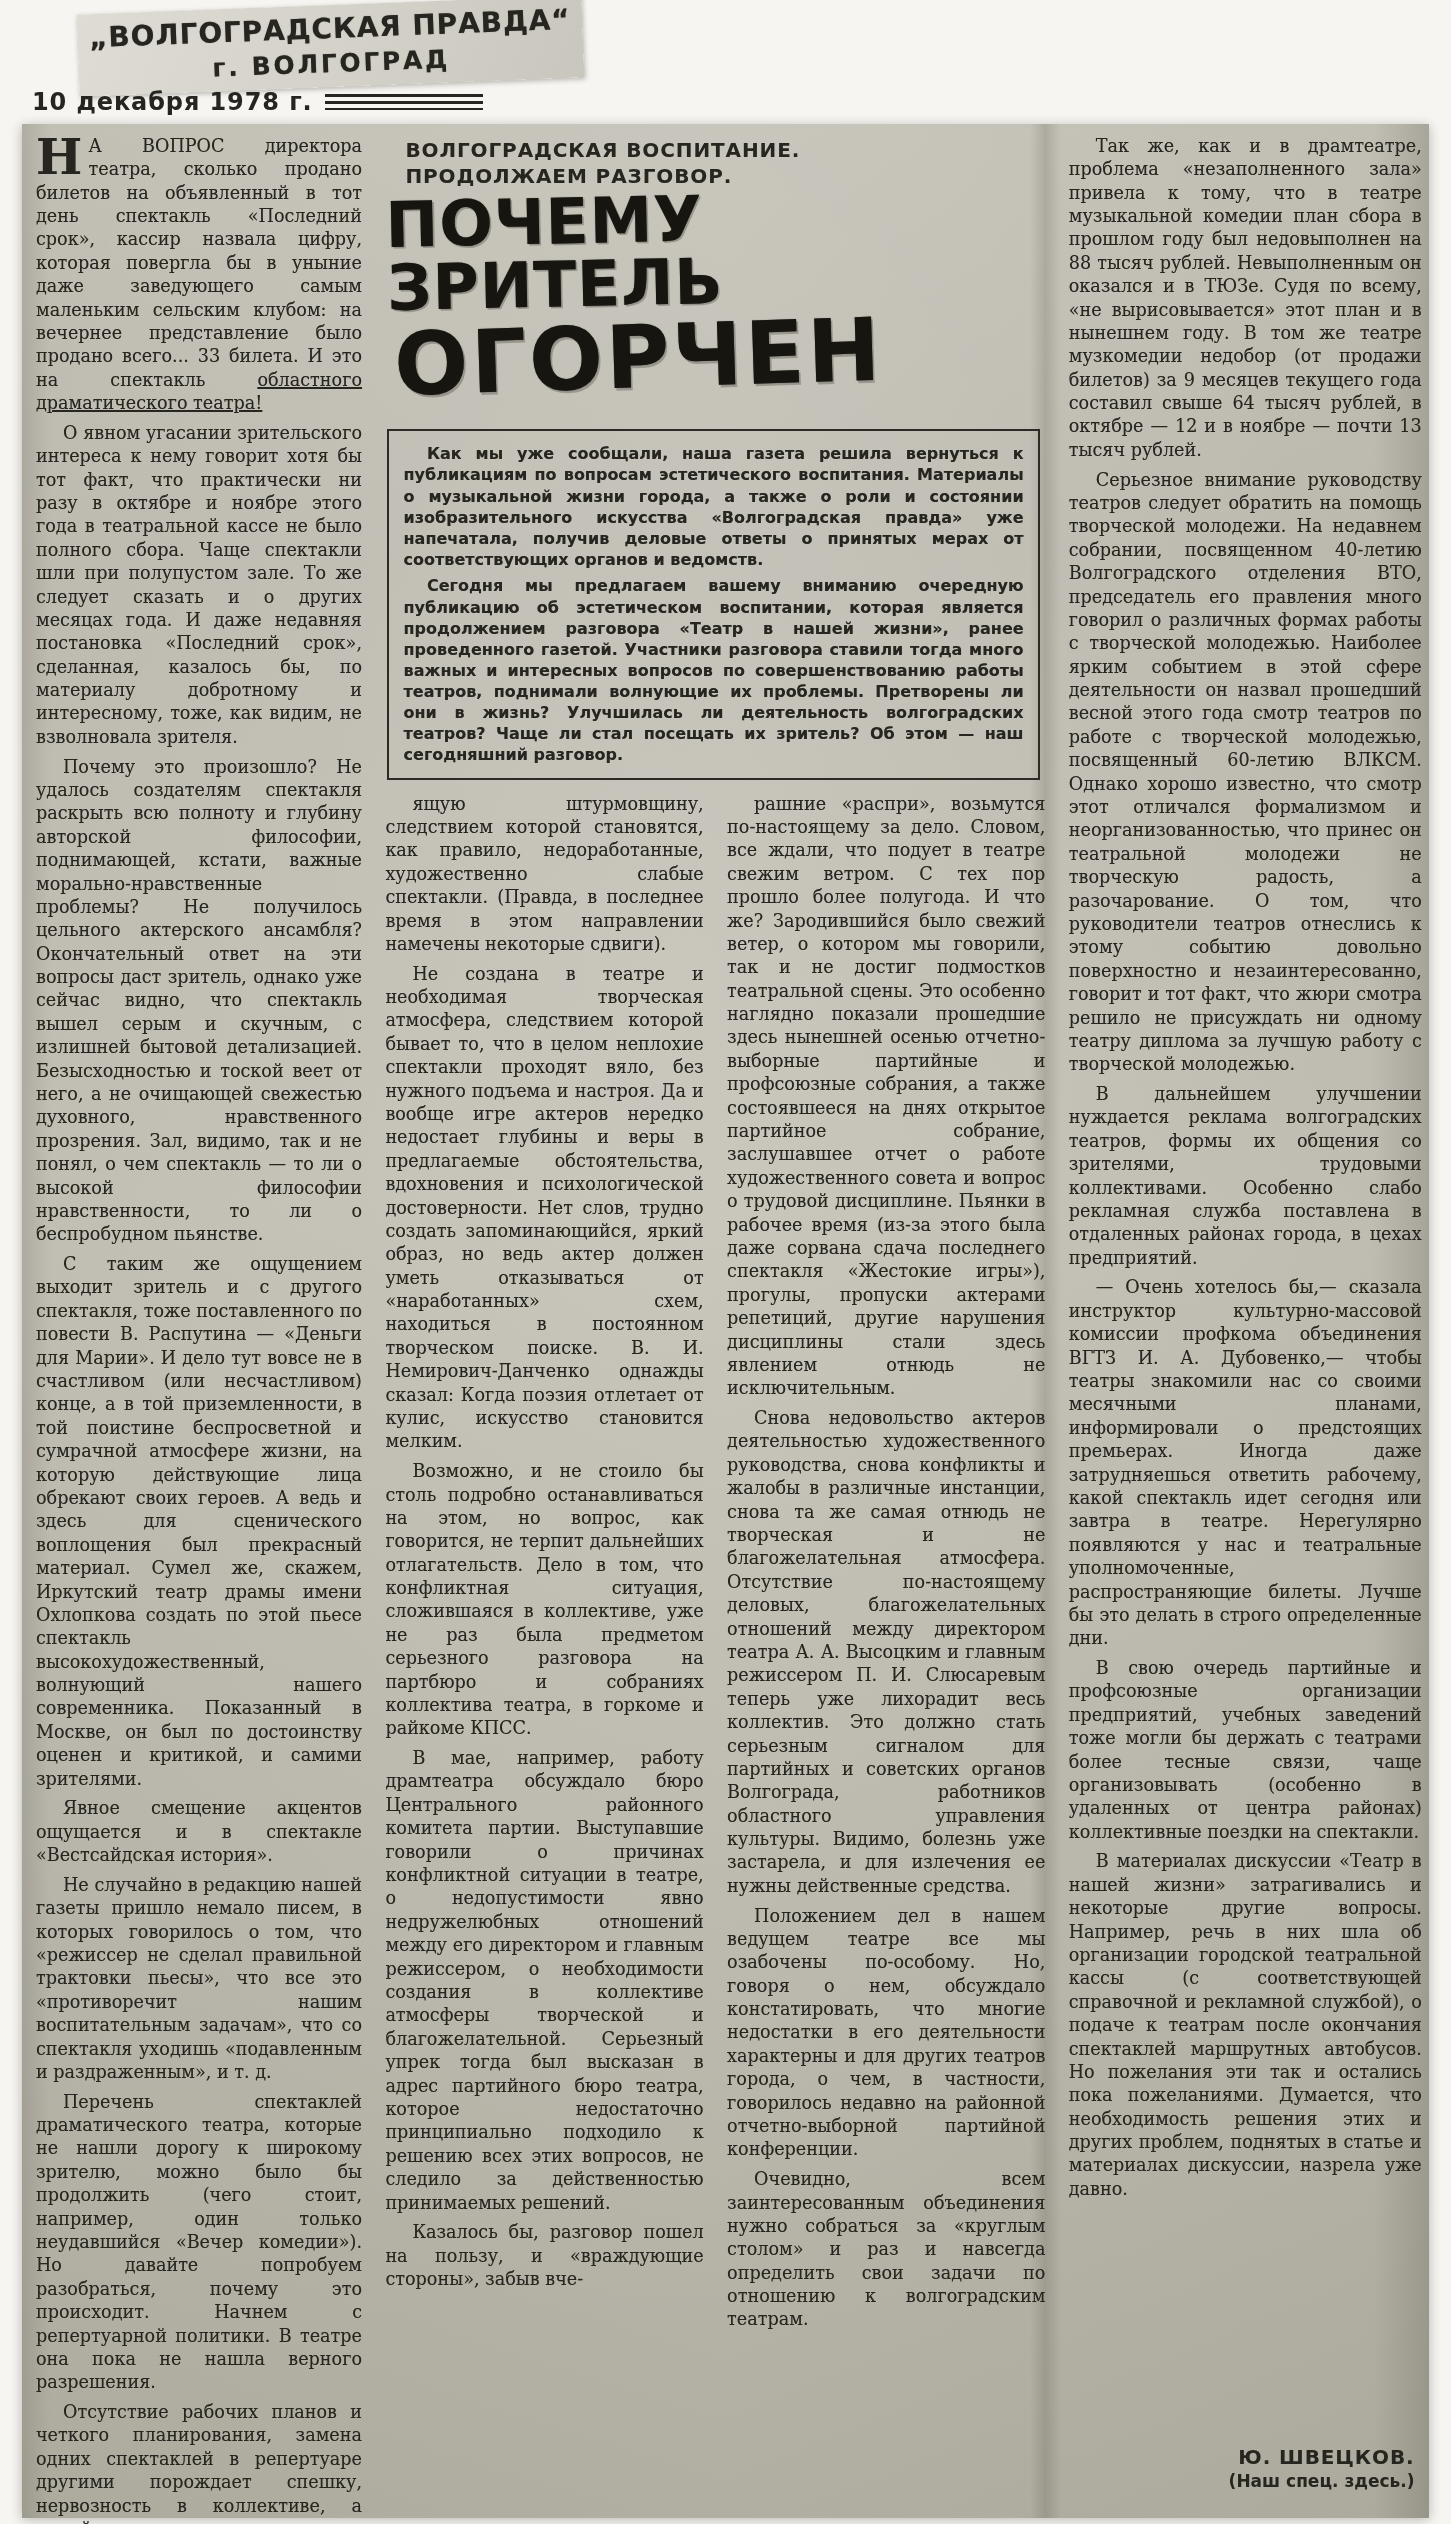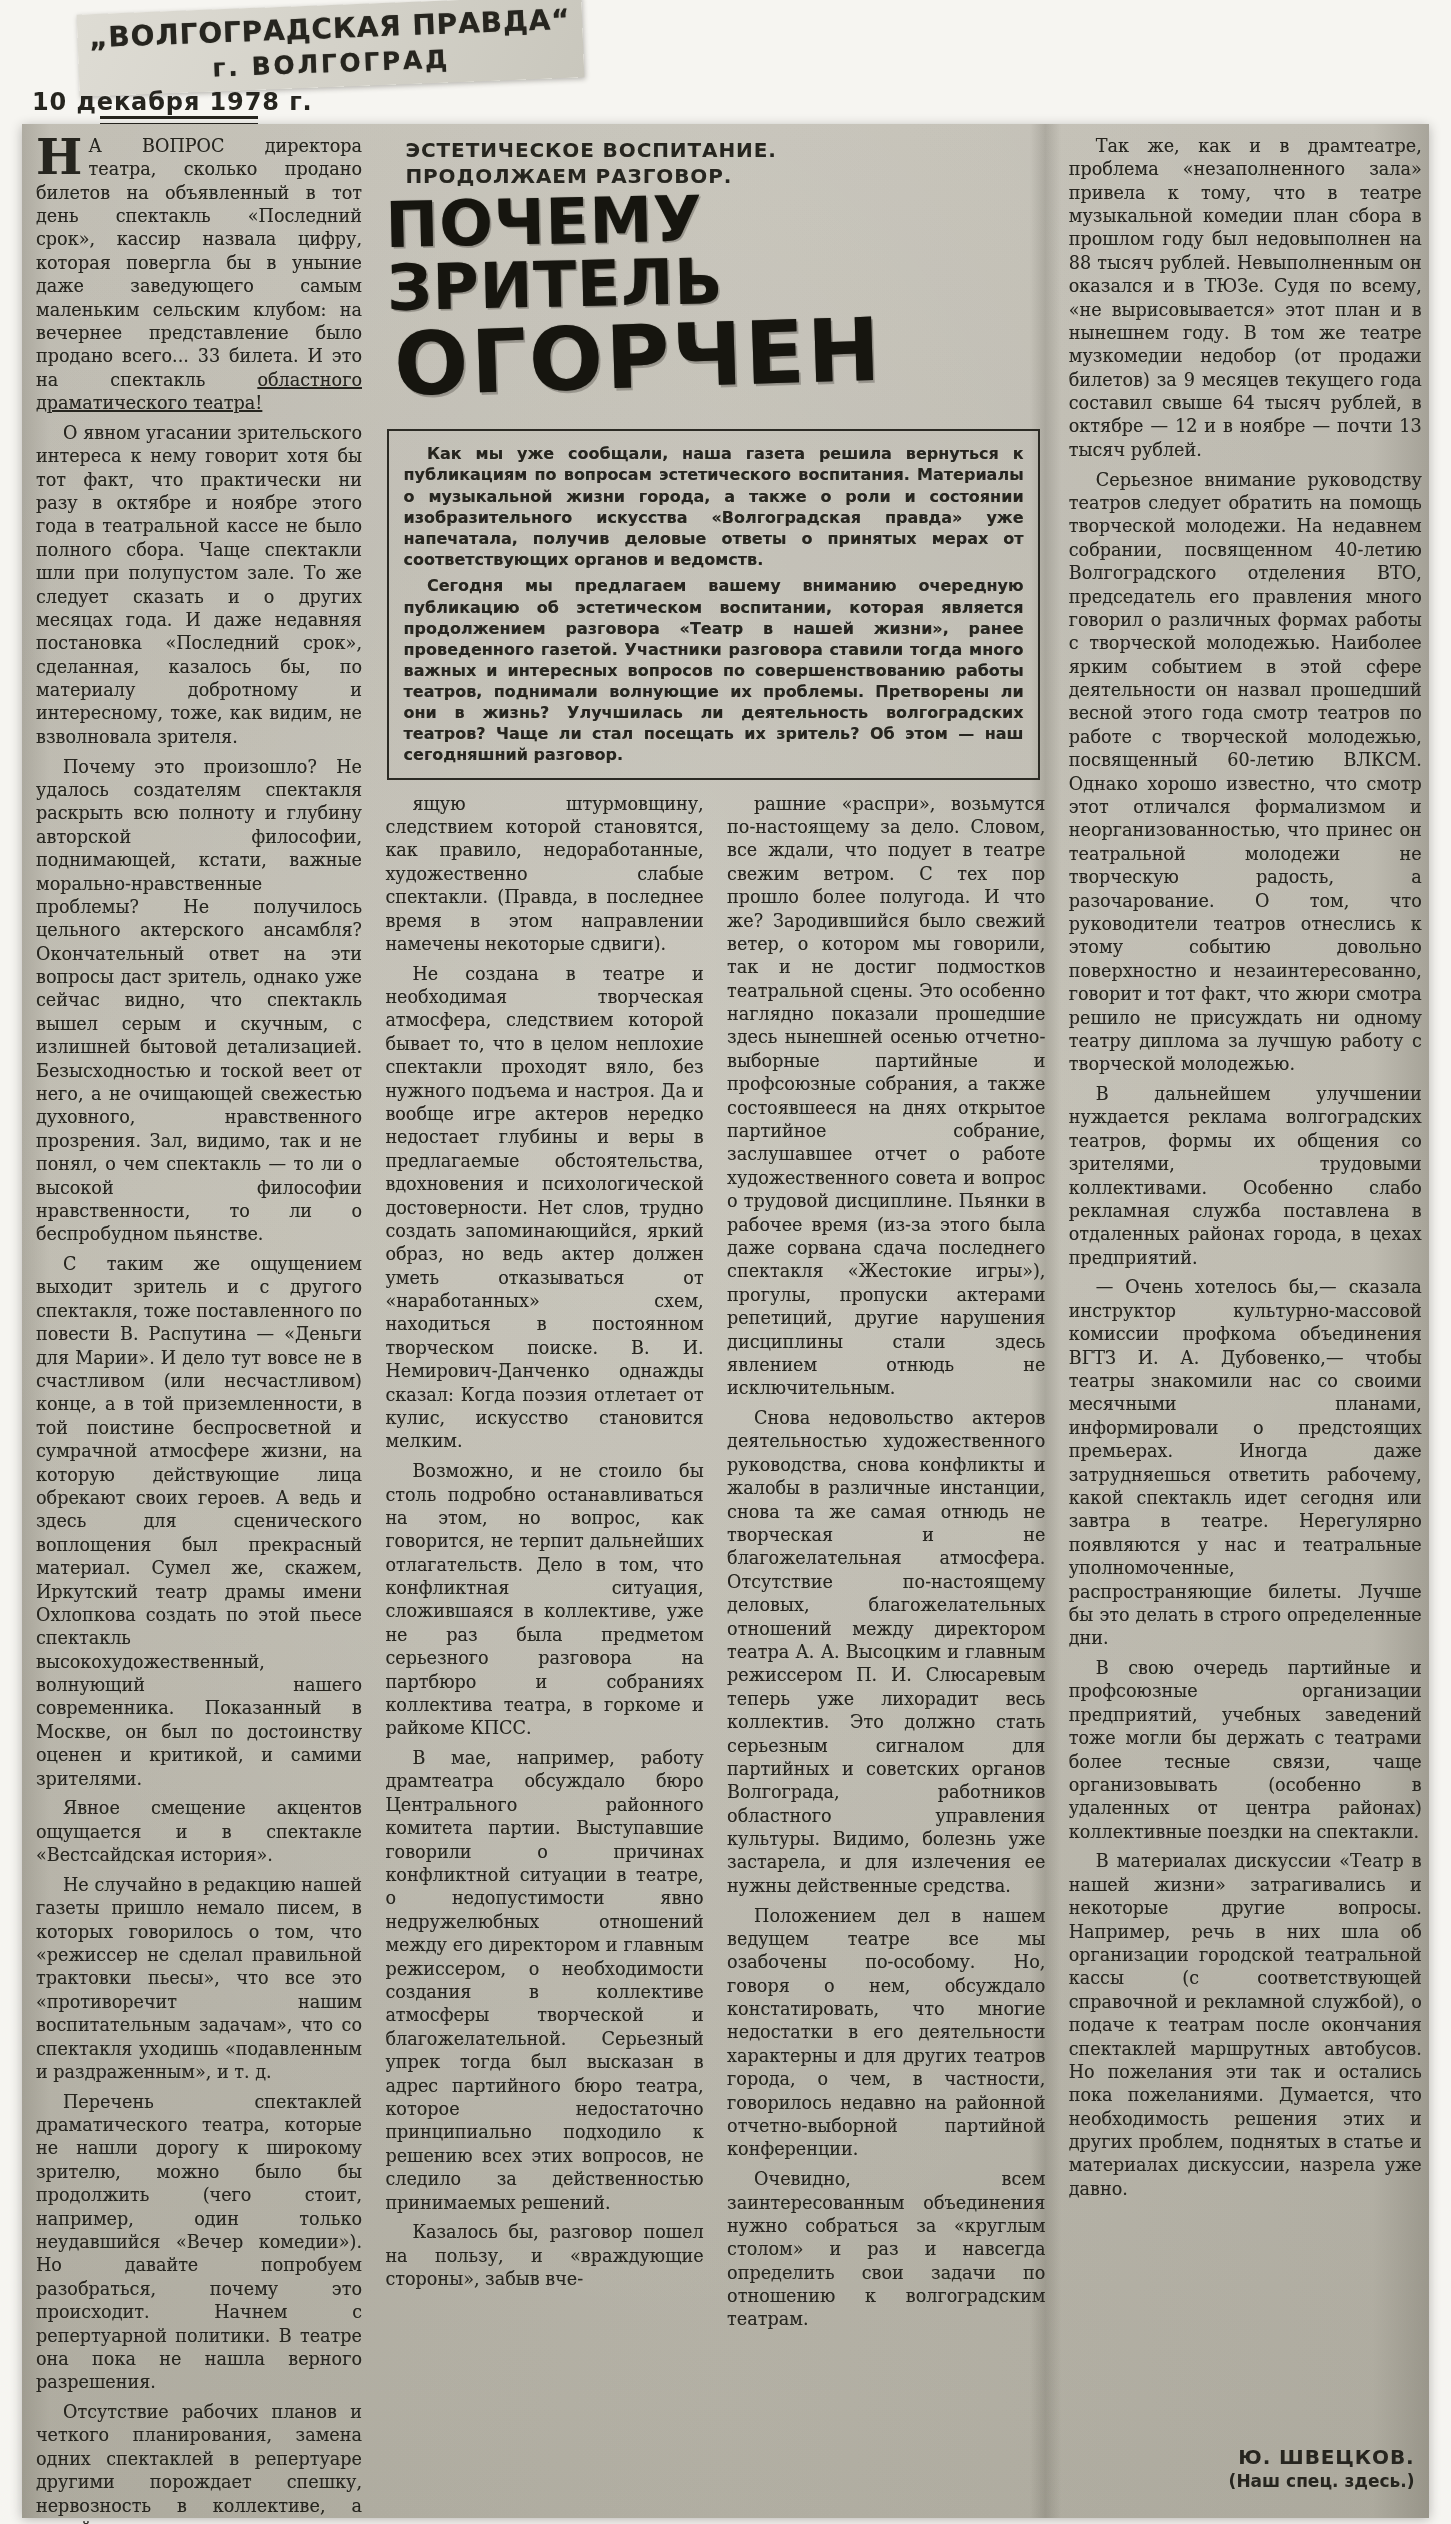--- a/index.html
+++ b/index.html
@@ -27,21 +27,21 @@
     text-shadow: 0 0 0.9px rgba(47,46,40,0.55);
   }
   .stamp-line2 {
     font-family: "DejaVu Sans", sans-serif;
     font-weight: bold; font-size: 25px; letter-spacing: 2.7px;
     color: var(--ink, #2f2e28); margin-top: 3.6px;
     text-shadow: 0 0 0.9px rgba(47,46,40,0.55);
   }
 
   
-  .dateline { position: absolute; left: 32px; top: 88px; display: flex; align-items: center; flex-direction: column; }
+  .dateline { position: absolute; left: 32px; top: 88px; display: flex; align-items: center; }
   .date-text {
     font-family: "DejaVu Sans", sans-serif;
     font-weight: bold; font-size: 24px; color: var(--ink, #2c2b26);
     letter-spacing: 0.9px;
   }
   .date-rules {
     display: inline-block; width: 158px; height: 15.3px; margin-left: 12.6px;
     background: repeating-linear-gradient(180deg,
       var(--ink, #2c2b26) 0px, var(--ink, #2c2b26) 2.7px,
       rgba(0,0,0,0) 2.7px, rgba(0,0,0,0) 7.2px);
@@ -169,21 +169,21 @@
             <p>С таким же ощущением выходит зритель и с другого спектакля, тоже поставленного по повести В. Распутина — «Деньги для Марии». И дело тут вовсе не в счастливом (или несчастливом) конце, а в той приземленности, в той поистине беспросветной и сумрачной атмосфере жизни, на которую действующие лица обрекают своих героев. А ведь и здесь для сценического воплощения был прекрасный материал. Сумел же, скажем, Иркутский театр драмы имени Охлопкова создать по этой пьесе спектакль высокохудожественный, волнующий нашего современника. Показанный в Москве, он был по достоинству оценен и критикой, и самими зрителями.</p>
             <p>Явное смещение акцентов ощущается и в спектакле «Вестсайдская история».</p>
             <p>Не случайно в редакцию нашей газеты пришло немало писем, в которых говорилось о том, что «режиссер не сделал правильной трактовки пьесы», что все это «противоречит нашим воспитательным задачам», что со спектакля уходишь «подавленным и раздраженным», и т. д.</p>
             <p>Перечень спектаклей драматического театра, которые не нашли дорогу к широкому зрителю, можно было бы продолжить (чего стоит, например, один только неудавшийся «Вечер комедии»). Но давайте попробуем разобраться, почему это происходит. Начнем с репертуарной политики. В театре она пока не нашла верного разрешения.</p>
             <p>Отсутствие рабочих планов и четкого планирования, замена одних спектаклей в репертуаре другими порождает спешку, нервозность в коллективе, а порой и насто-</p>
           </div>
       </div>
 
       <div class="mid">
         <div class="kicker">
-          <div>ЭСТЕТИЧЕСКОЕ ВОСПИТАНИЕ.</div>
+          <div>ВОЛГОГРАДСКАЯ ВОСПИТАНИЕ.</div>
           <div>ПРОДОЛЖАЕМ РАЗГОВОР.</div>
         </div>
         <div class="headline">
           <div class="hl1">ПОЧЕМУ ЗРИТЕЛЬ</div>
           <div class="hl2">ОГОРЧЕН</div>
         </div>
         <div class="lede-box">
             <p>Как мы уже сообщали, наша газета решила вернуться к публикациям по вопросам эстетического воспитания. Материалы о музыкальной жизни города, а также о роли и состоянии изобразительного искусства «Волгоградская правда» уже напечатала, получив деловые ответы о принятых мерах от соответствующих органов и ведомств.</p>
             <p>Сегодня мы предлагаем вашему вниманию очередную публикацию об эстетическом воспитании, которая является продолжением разговора «Театр в нашей жизни», ранее проведенного газетой. Участники разговора ставили тогда много важных и интересных вопросов по совершенствованию работы театров, поднимали волнующие их проблемы. Претворены ли они в жизнь? Улучшилась ли деятельность волгоградских театров? Чаще ли стал посещать их зритель? Об этом — наш сегодняшний разговор.</p>
           </div>

